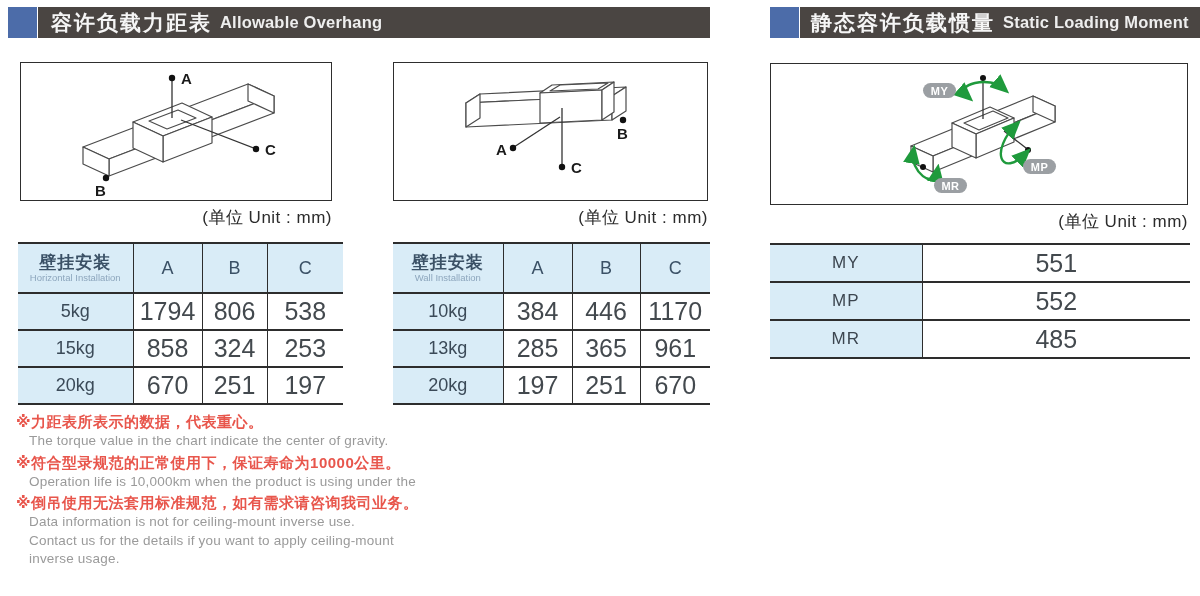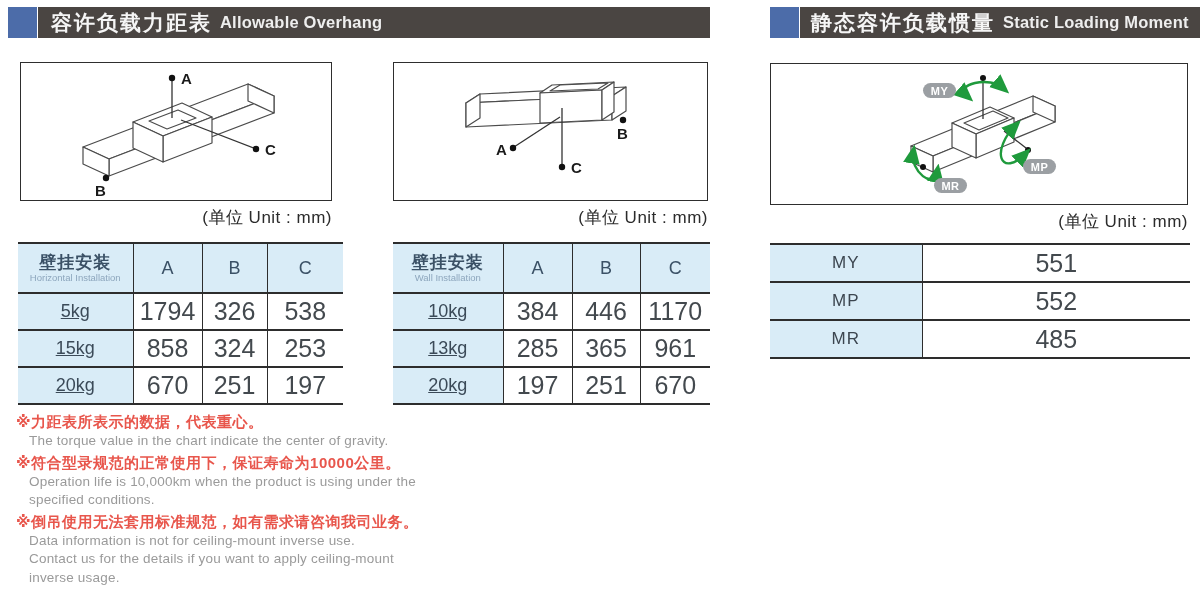--- a/index.html
+++ b/index.html
@@ -18,21 +18,21 @@
 
   
   .spec-table { border-collapse:collapse; table-layout:fixed; border-top:2.5px solid #2d2d2d; border-bottom:2.5px solid #2d2d2d; }
   .spec-table th, .spec-table td { text-align:center; vertical-align:middle; padding:0; font-weight:normal; }
   .spec-table tr + tr th, .spec-table tr + tr td { border-top:2px solid #2d2d2d; }
   .spec-table th + th, .spec-table th + td, .spec-table td + td { border-left:1.5px solid #2d2d2d; }
   .cell-blue { background:#d9ecf7; }
   .th-zh { font-size:17px; font-weight:600; color:#3b5166; letter-spacing:1px; line-height:19px; }
   .th-sub { font-size:9.5px; color:#8fa6bd; color:#8da6bd; line-height:11px; }
   .th-col { font-size:18px; color:#3b5166; }
-  .td-load { font-size:18px; color:#3b4a58;text-decoration:underline; }
+  .td-load { font-size:18px; color:#3b4a58; }
   .td-num { font-size:25px; color:#43494e; }
   .td-moment { font-size:17px; font-weight:bold; color:#3c4650; letter-spacing:1px; }
 
   
   .notes { position:absolute; left:16px; top:410px; width:490px; }
   .note-zh { color:#e8564c; font-size:15px; font-weight:bold; line-height:20px; margin-top:2px; letter-spacing:0.5px; }
   .note-en { color:#9a9a9a; font-size:13.5px; line-height:18.5px; padding-left:13px; letter-spacing:0.2px; }
 
   
   .pt-label { font-size:15px; font-weight:bold; fill:#1a1a1a; }
@@ -170,21 +170,21 @@
         <div class="th-zh">壁挂安装</div>
         <div class="th-sub">Horizontal Installation</div>
       </th>
       <th class="cell-blue th-col">A</th>
       <th class="cell-blue th-col">B</th>
       <th class="cell-blue th-col">C</th>
     </tr>
     <tr style="height:37px;">
       <td class="cell-blue td-load">5kg</td>
       <td class="td-num">1794</td>
-      <td class="td-num">326</td>
+      <td class="td-num">806</td>
       <td class="td-num">538</td>
     </tr>
     <tr style="height:37px;">
       <td class="cell-blue td-load">15kg</td>
       <td class="td-num">858</td>
       <td class="td-num">324</td>
       <td class="td-num">253</td>
     </tr>
     <tr style="height:37px;">
       <td class="cell-blue td-load">20kg</td>
@@ -252,20 +252,19 @@
       <td class="td-num">485</td>
     </tr>
   </tbody>
     </table>
 
   <div class="notes">
     <div class="note-zh">※力距表所表示的数据，代表重心。</div>
     <div class="note-en">The torque value in the chart indicate the center of gravity.</div>
     <div class="note-zh">※符合型录规范的正常使用下，保证寿命为10000公里。</div>
     <div class="note-en">Operation life is 10,000km when the product is using under the</div>
-    <div class="note-en">specified conditions.</div>
     <div class="note-zh">※倒吊使用无法套用标准规范，如有需求请咨询我司业务。</div>
     <div class="note-en">Data information is not for ceiling-mount inverse use.</div>
     <div class="note-en">Contact us for the details if you want to apply ceiling-mount</div>
     <div class="note-en">inverse usage.</div>
   </div>
 
 </div>
 
 </body></html>

